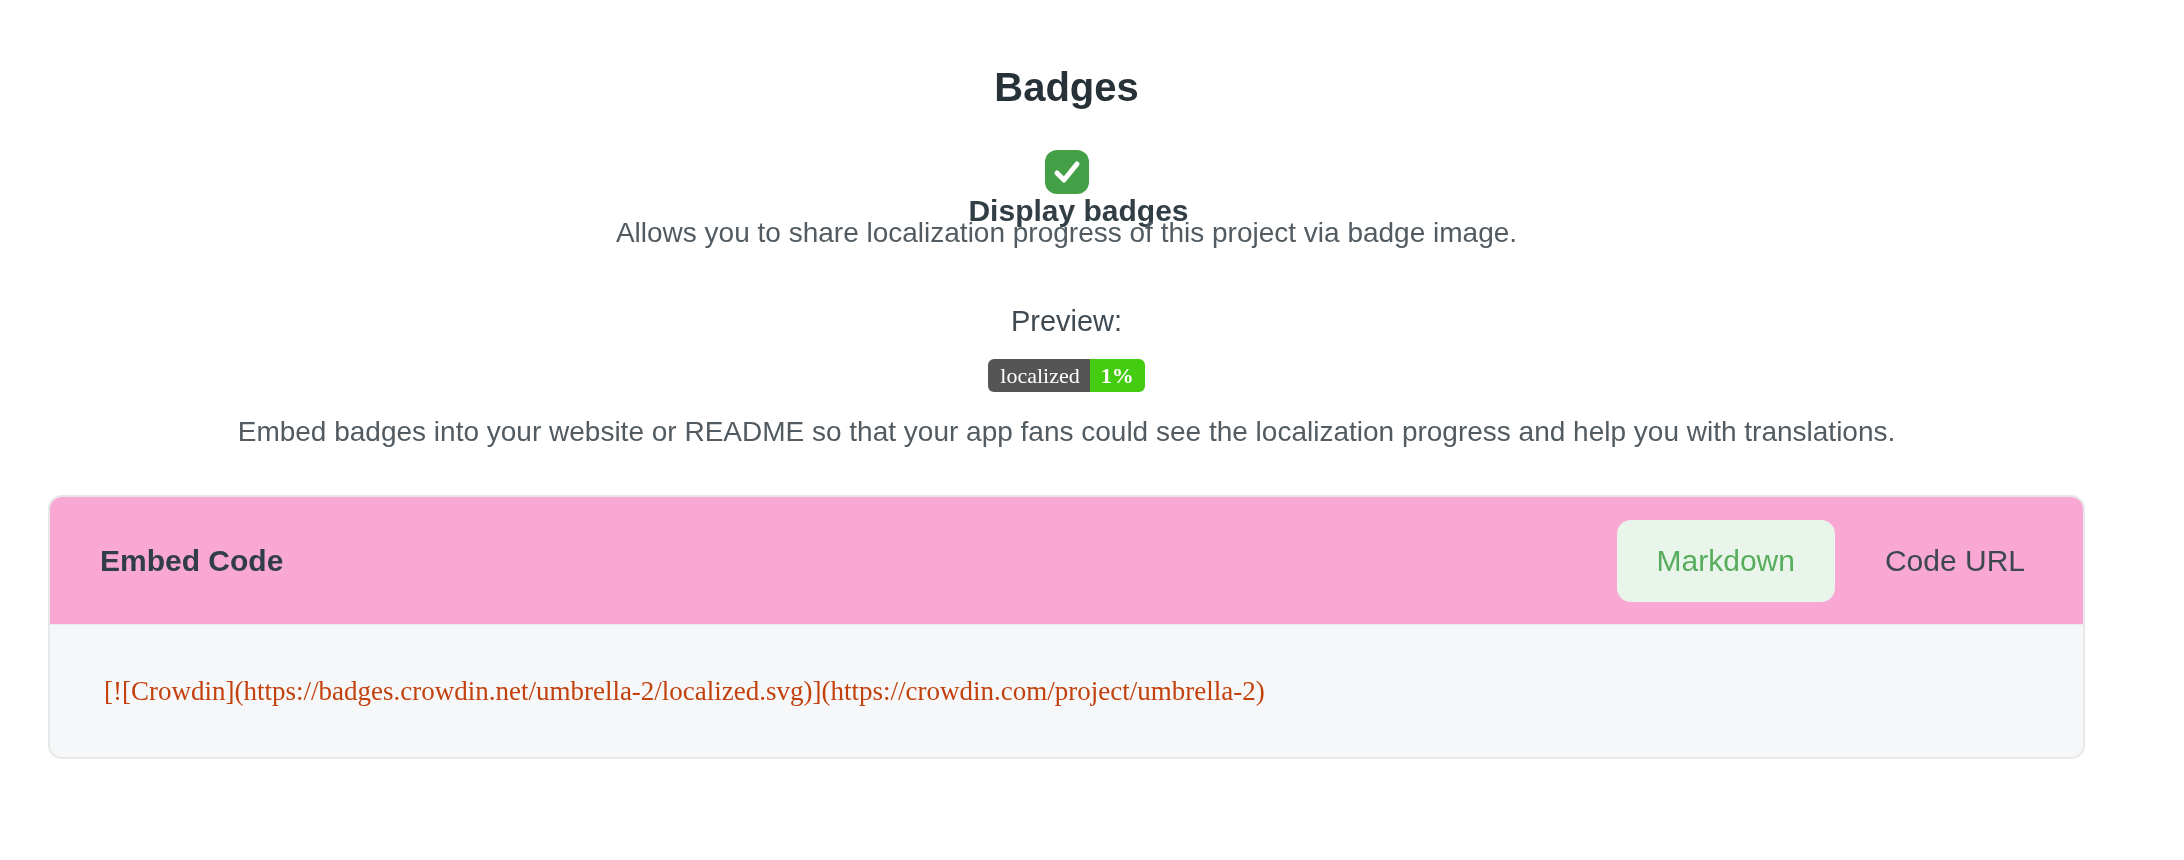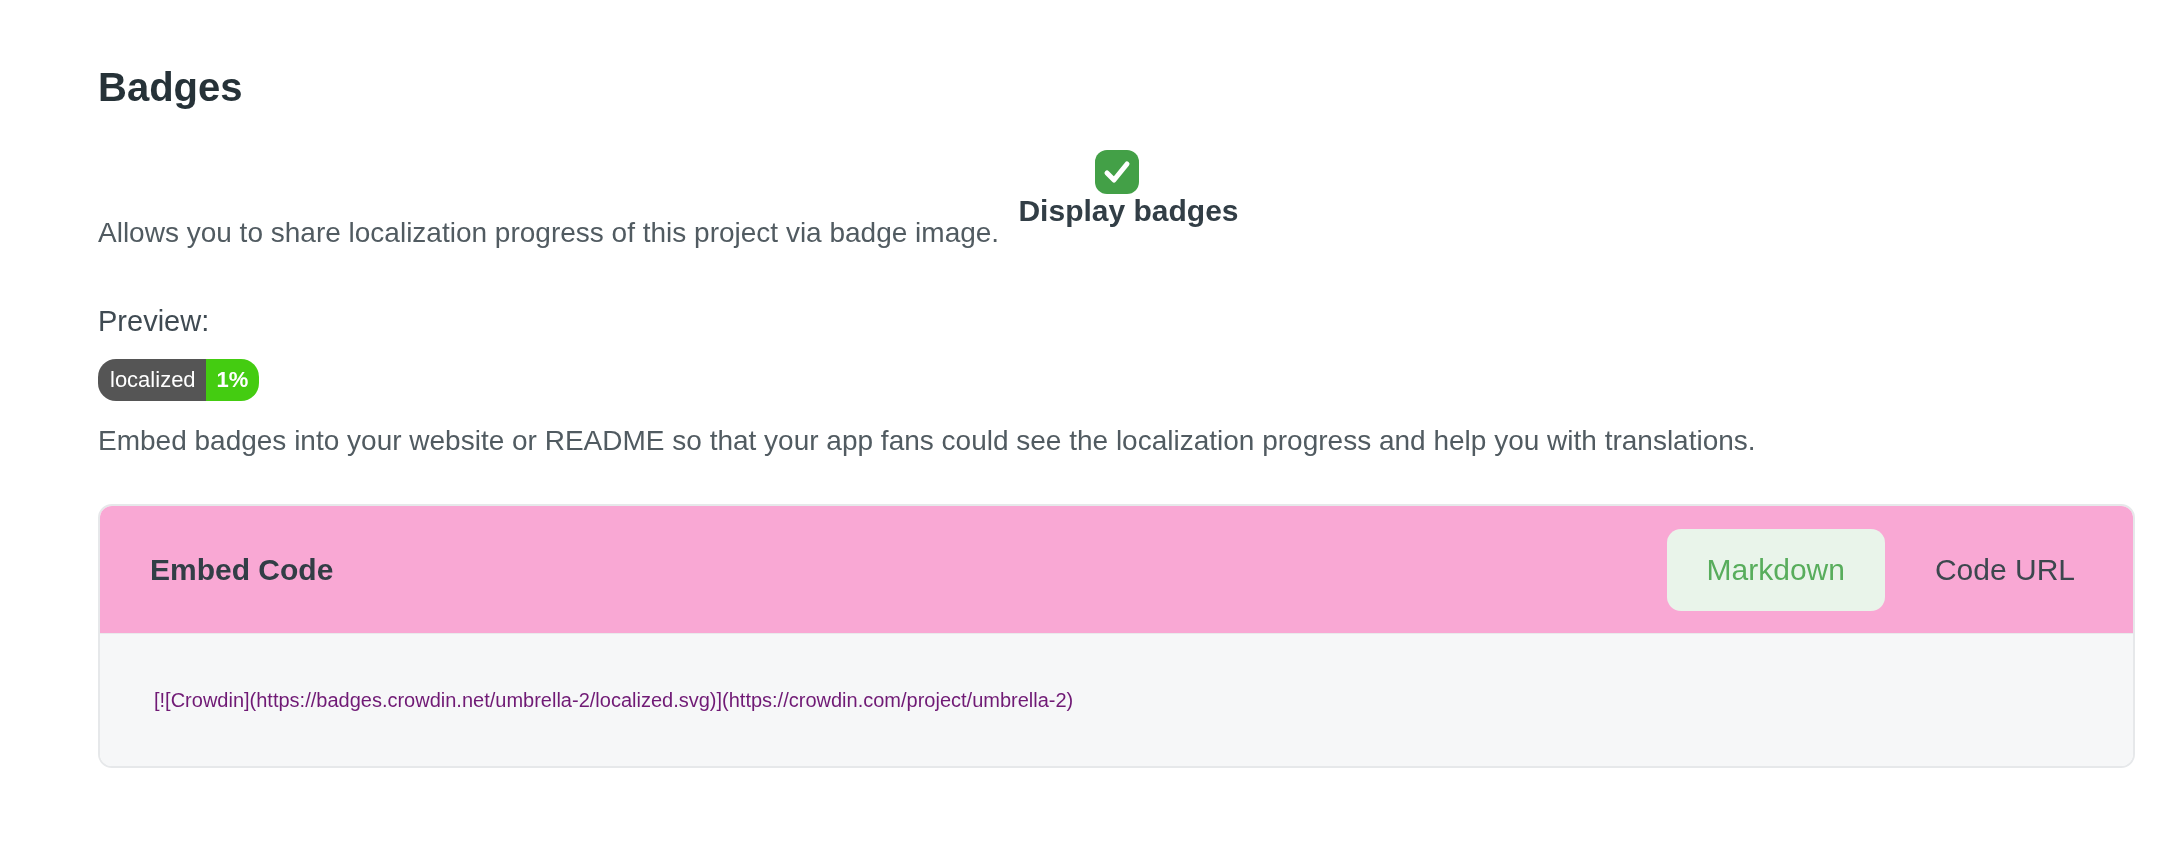--- a/index.html
+++ b/index.html
@@ -6,22 +6,23 @@
   html, body {
     margin: 0;
     padding: 0;
     width: 2184px;
     height: 860px;
     background: #ffffff;
     font-family: "Liberation Sans", sans-serif;
     overflow: hidden;
   }
   .content {
-    margin-left: 98px;
+    margin-left: 48px;
     width: 2037px;
+    text-align: center;
   }
   .page-title {
     margin: 64px 0 0 0;
     font-size: 40px;
     line-height: 46px;
     font-weight: 700;
     color: #263238;
   }
   .checkbox-row {
     margin-top: 40px;
@@ -57,24 +58,24 @@
   .preview-label {
     margin-top: 52px;
     font-size: 29px;
     line-height: 34px;
     font-weight: 400;
     color: #3f4a52;
   }
   .badge {
     margin-top: 21px;
     display: inline-flex;
-    height: 42px;
-    border-radius: 18px;
+    height: 33px;
+    border-radius: 6px;
     overflow: hidden;
-    font-family: Liberation Sans, sans-serif;
+    font-family: Liberation Serif, serif;
     font-size: 22px;
   }
   .badge-label {
     background: #555555;
     color: #ffffff;
     display: flex;
     align-items: center;
     padding: 0 10px 0 12px;
   }
   .badge-value {
@@ -139,23 +140,23 @@
     padding: 0 40px;
   }
   .card-body {
     flex: 1 1 auto;
     background: #f6f7f8;
     display: flex;
     align-items: center;
     padding: 0 40px 0 54px;
   }
   .code {
-    font-family: Liberation Sans, sans-serif;
-    font-size: 20px;
-    color: #701a75;
+    font-family: Liberation Serif, serif;
+    font-size: 27px;
+    color: #c2410c;
     white-space: nowrap;
   }
 </style>
 </head>
 <body>
 
 <div class="content">
 
   <h1 class="page-title">Badges</h1>
 

